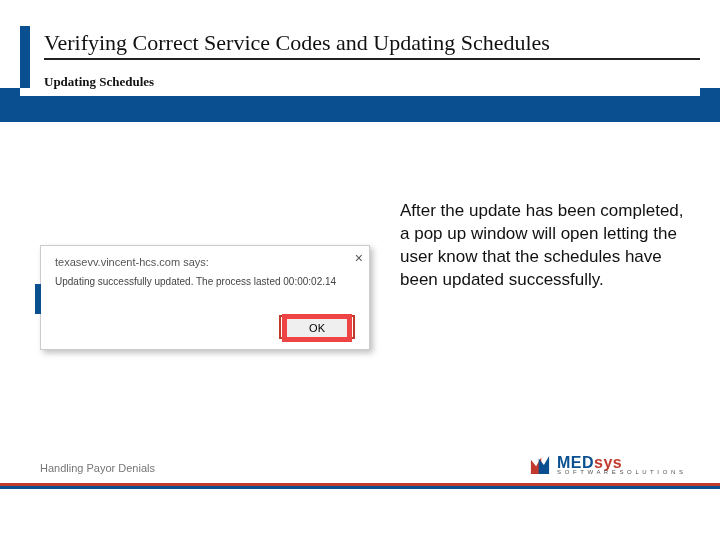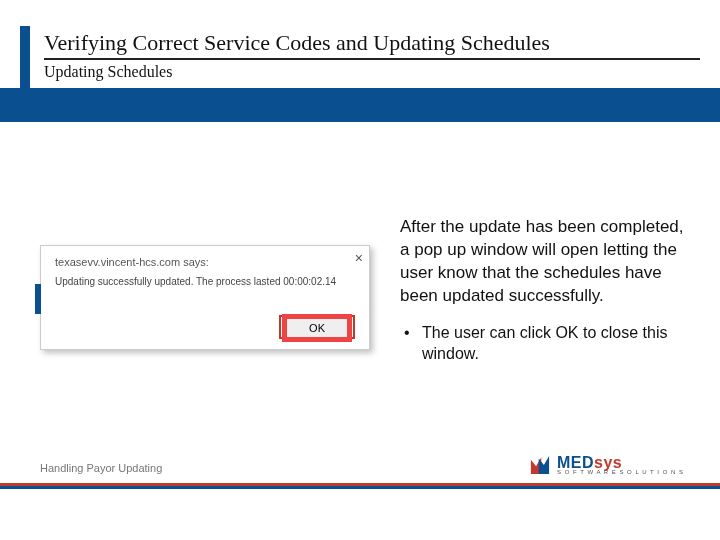--- a/index.html
+++ b/index.html
@@ -3,25 +3,25 @@
 <meta charset="utf-8">
 <style>
   * { box-sizing: border-box; margin: 0; padding: 0; }
   html, body { width: 720px; height: 540px; font-family: Arial, Helvetica, sans-serif; background: #fff; }
   .slide { position: relative; width: 720px; height: 504px; overflow: hidden; }
   .title { font-family: "Times New Roman", Times, serif; font-size: 22px; color: #111; border-bottom: 2px solid #333; padding-bottom: 3px; display: inline-block; width: 100%; }
   .subtitle { font-family: "Times New Roman", Times, serif; font-size: 15px; color: #111; margin-top: 4px; font-weight: bold; }
   .blue-band { position: absolute; left: 0; top: 88px; width: 720px; height: 34px; background: #0a4f8f; }
   .white-box { position: absolute; left: 20px; top: 26px; width: 680px; background: #fff; padding: 4px 0 6px 24px; }
   .white-box .title { font-family: "Times New Roman", Times, serif; font-size: 22px; border-bottom: 2px solid #222; padding-bottom: 2px; }
-  .white-box .subtitle { font-family: "Times New Roman", Times, serif; font-size: 16px; font-weight: normal; margin-top: 3px; }
+  .white-box .subtitle { font-family: "Times New Roman", Times, serif; font-size: 13px; font-weight: bold; margin-top: 14px; }
   .left-accent { position: absolute; left: 20px; top: 26px; width: 10px; height: 62px; background: #0a4f8f; }
 
   
-  .body-text { position: absolute; left: 400px; top: 216px; width: 295px; font-size: 17px; line-height: 1.35; color: #111; }
+  .body-text { position: absolute; left: 400px; top: 200px; width: 295px; font-size: 17px; line-height: 1.35; color: #111; }
   .body-bullet { margin-top: 14px; padding-left: 22px; list-style: none; }
   .body-bullet li { position: relative; font-size: 16px; line-height: 1.35; }
   .body-bullet li::before { content: "•"; position: absolute; left: -18px; top: 0; font-size: 16px; }
 
   
   .dialog-wrap { position: absolute; left: 40px; top: 245px; width: 330px; height: 105px; background: #fff; border: 1px solid #ccc; box-shadow: 3px 3px 6px rgba(0,0,0,0.25); }
   .dialog-wrap::before { content: ""; position: absolute; left: -6px; top: 38px; width: 6px; height: 30px; background: #0a4f8f; }
   .dialog-close { position: absolute; right: 6px; top: 4px; font-size: 14px; color: #555; cursor: default; }
   .dialog-origin { font-size: 11px; color: #555; padding: 10px 0 0 14px; }
   .dialog-msg { font-size: 10px; color: #444; padding: 8px 14px 0 14px; }
@@ -61,26 +61,23 @@
     <div class="dialog-msg">Updating successfully updated. The process lasted 00:00:02.14</div>
     <div class="dialog-btnrow">
       <span class="dialog-ok">
         <span class="dialog-ok-inner">OK</span>
       </span>
     </div>
   </div>
 
   <div class="body-text">
     <span>After the update has been completed, a pop up window will open letting the user know that the schedules have been updated successfully.</span>
-    <ul class="body-bullet">
-      <li>The user can click OK to close this window.</li>
-    </ul>
   </div>
 
-  <div class="footer-text">Handling Payor Updating</div>
+  <div class="footer-text">Handling Payor Denials</div>
 
   <div class="logo">
     <div class="logo-mark">
       <svg viewBox="0 0 40 40">
         <path d="M6 34 L6 12 L14 22 L22 8 L22 34 Z" fill="#c23a2e"></path>
         <path d="M18 34 L18 10 L26 20 L34 6 L34 34 Z" fill="#0a4f8f"></path>
       </svg>
     </div>
     <div class="logo-text">
       <div>

